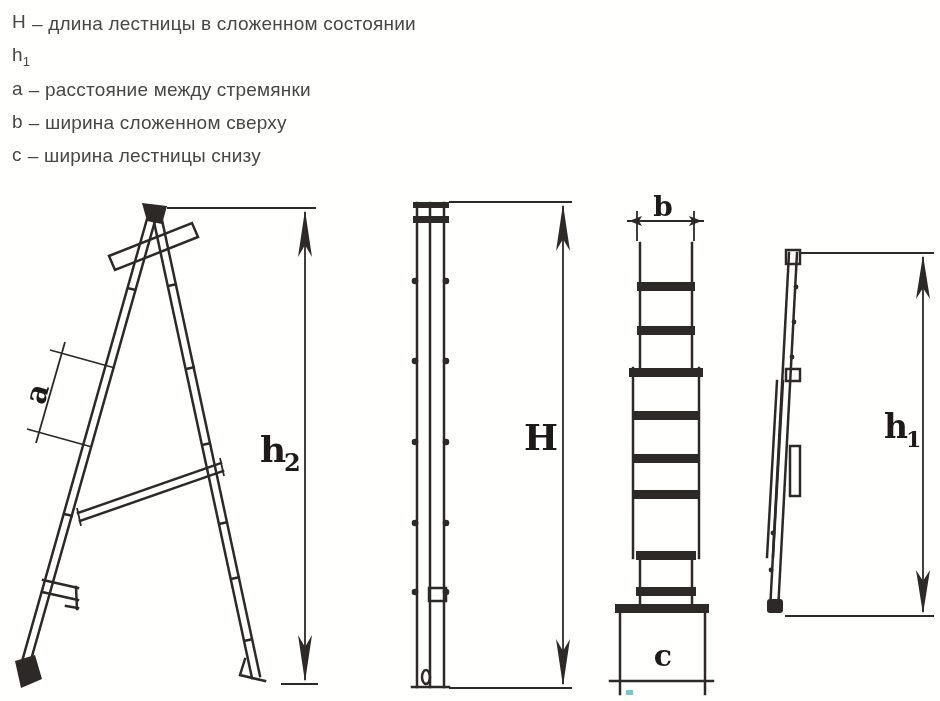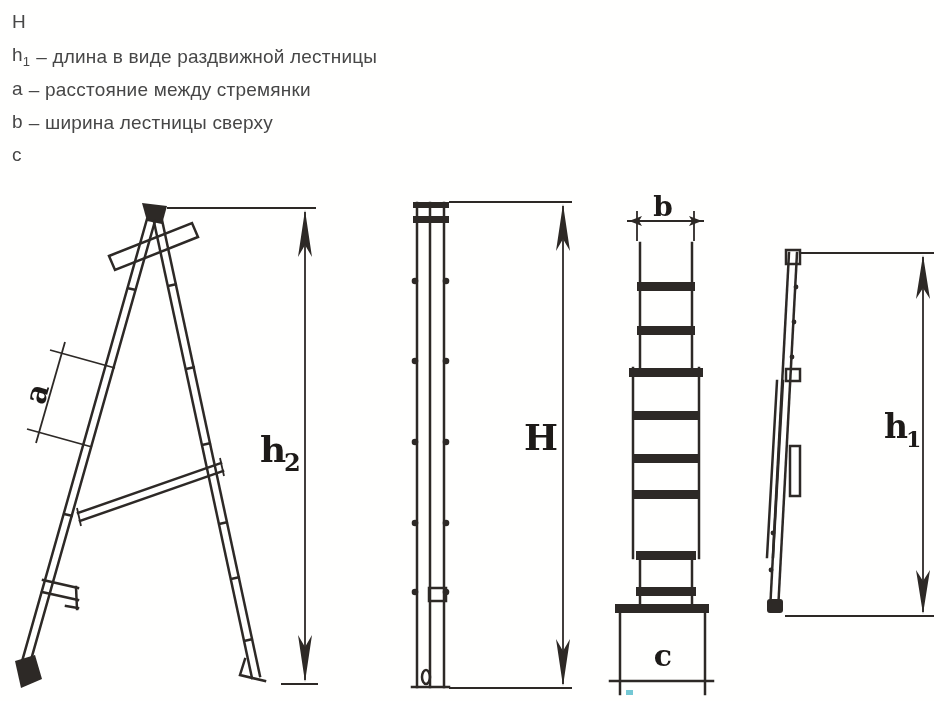--- a/index.html
+++ b/index.html
@@ -17,35 +17,36 @@
   .dim-lbl{font-family:"DejaVu Serif",serif;font-weight:bold;fill:#1d1a18;}
 </style>
 </head>
 <body>
 
 <div class="page">
 
   <div class="legend">
     <div class="lg-line">
       <span class="lg-sym"><span>H</span><sub class="lg-sub"></sub></span>
+      <span class="lg-txt">– длина лестницы в сложенном состоянии</span>
     </div>
     <div class="lg-line">
       <span class="lg-sym"><span>h</span><sub class="lg-sub">1</sub></span>
-      <span class="lg-txt">– длина в виде раздвижной лестницы</span>
     </div>
     <div class="lg-line">
       <span class="lg-sym"><span>a</span><sub class="lg-sub"></sub></span>
       <span class="lg-txt">– расстояние между стремянки</span>
     </div>
     <div class="lg-line">
       <span class="lg-sym"><span>b</span><sub class="lg-sub"></sub></span>
-      <span class="lg-txt">– ширина лестницы сверху</span>
+      <span class="lg-txt">– ширина сложенном сверху</span>
     </div>
     <div class="lg-line">
       <span class="lg-sym"><span>c</span><sub class="lg-sub"></sub></span>
+      <span class="lg-txt">– ширина лестницы снизу</span>
     </div>
   </div>
 
   <svg class="drawing" viewBox="0 0 940 701">
 
     <g>
       <polygon class="fill" points="142,203 167,206 162,224 147,221"></polygon>
       <polygon class="ln" points="109,256 192,223 198,237 115,270"></polygon>
 
       <line class="ln" x1="147" y1="219" x2="21" y2="665"></line>

